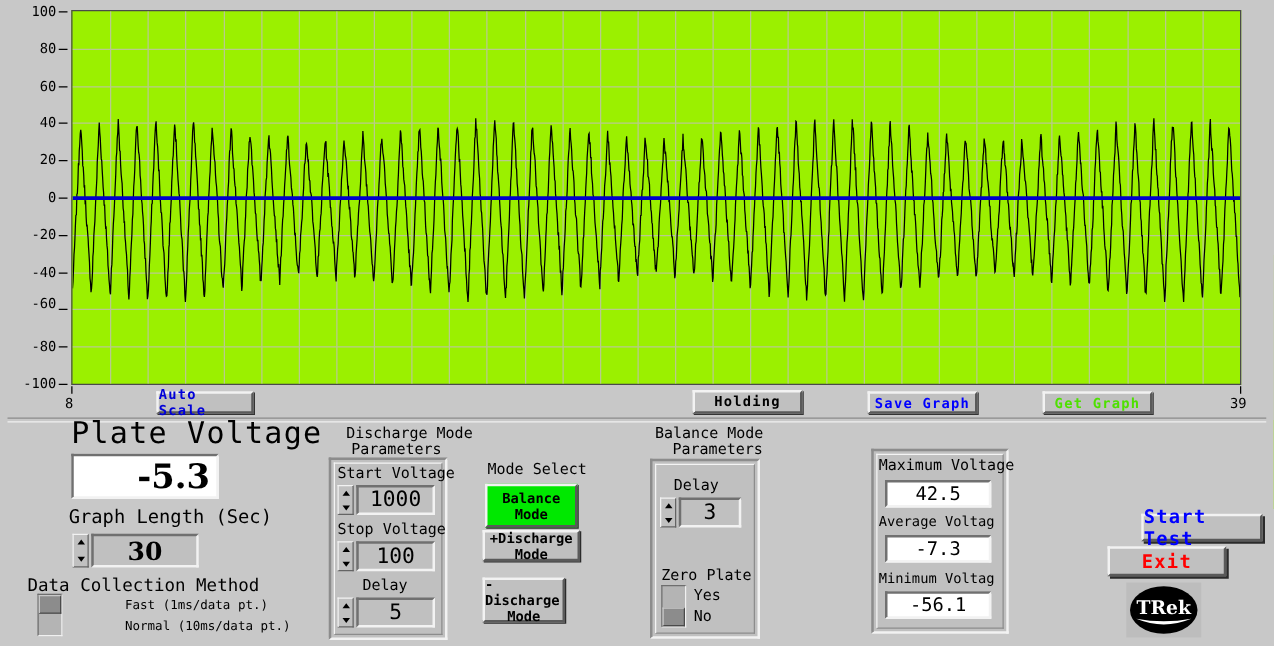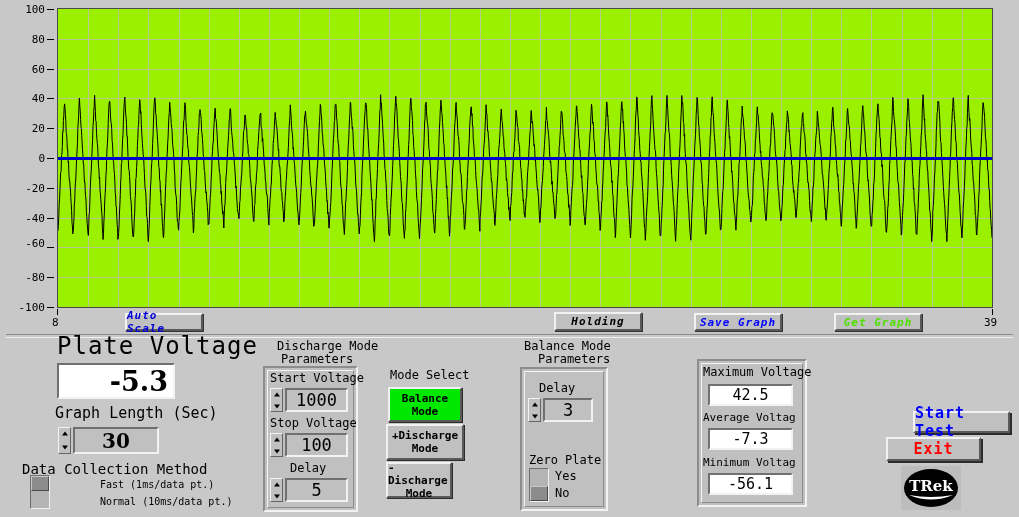--- a/index.html
+++ b/index.html
@@ -33,21 +33,21 @@
 
   
   .btn3d{
     position:absolute;background:#c0c0c0;
     border-top:2px solid #f2f2f2;border-left:2px solid #f2f2f2;
     border-right:2px solid #5a5a5a;border-bottom:2px solid #5a5a5a;
     box-shadow:1px 1px 0 0 #333;
     display:flex;align-items:center;justify-content:center;
     font-family:"DejaVu Sans Mono","Liberation Mono",monospace;
     font-weight:bold;font-size:12px;letter-spacing:1px;
-    cursor:pointer;box-sizing:border-box;user-select:none;font-style:italic;
+    cursor:pointer;box-sizing:border-box;user-select:none;
   }
   .btn-autoscale{left:125px;top:313px;width:78px;height:18px;color:#0000d8;font-size:11px;}
   .btn-holding{left:554px;top:312px;width:88px;height:19px;color:#000;font-size:11px;}
   .btn-save{left:694px;top:313px;width:88px;height:18px;color:#0000ff;font-size:11px;}
   .btn-get{left:834px;top:313px;width:88px;height:18px;color:#4ee000;font-size:11px;}
 
   .hr-sep{position:absolute;left:6px;top:334px;width:1007px;height:2px;
           border-top:1px solid #8a8a8a;border-bottom:1px solid #f0f0f0;}
 
   .lbl{position:absolute;font-family:"DejaVu Sans Mono","Liberation Mono",monospace;
@@ -290,21 +290,21 @@
     <div class="up"></div>
     <div class="dn"></div>
   </div>
   <div class="num-box" style="left:285px;top:478px;width:63px;height:24px;font-size:17px;font-weight:normal;font-family:'DejaVu Sans Mono',monospace;">5</div>
 
   <div class="lbl" style="left:390px;top:368px;font-size:12px;">Mode Select</div>
   <div class="modebtn active" style="left:388px;top:387px;width:74px;height:35px;">
     <span>Balance</span>
     <span>Mode</span>
   </div>
-  <div class="modebtn" style="left:386px;top:424px;width:78px;height:36px;">
+  <div class="modebtn" style="left:386px;top:424px;width:78px;height:25px;">
     <span>+Discharge</span>
     <span>Mode</span>
   </div>
   <div class="modebtn" style="left:386px;top:462px;width:66px;height:36px;">
     <span>-Discharge</span>
     <span>Mode</span>
   </div>
 
   <div class="lbl" style="left:524px;top:339px;font-size:12px;">Balance Mode</div>
   <div class="lbl" style="left:538px;top:352px;font-size:12px;">Parameters</div>

